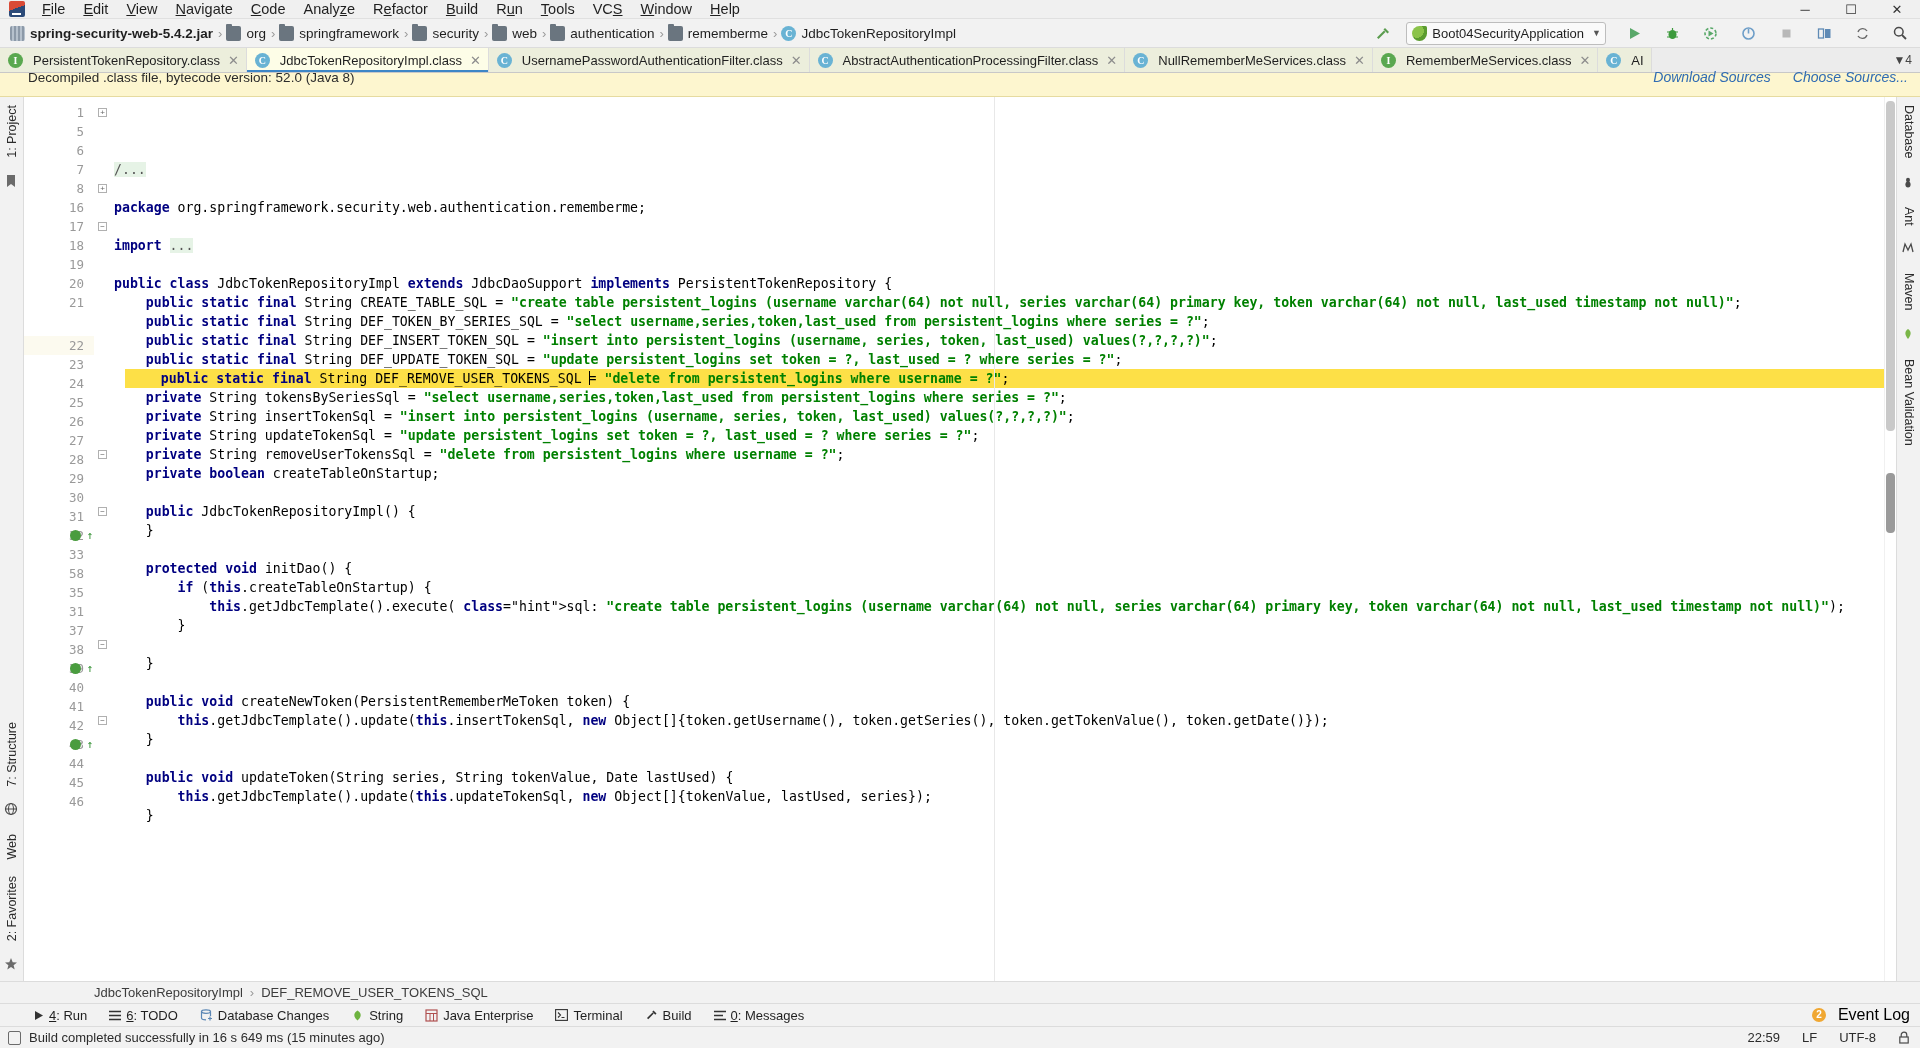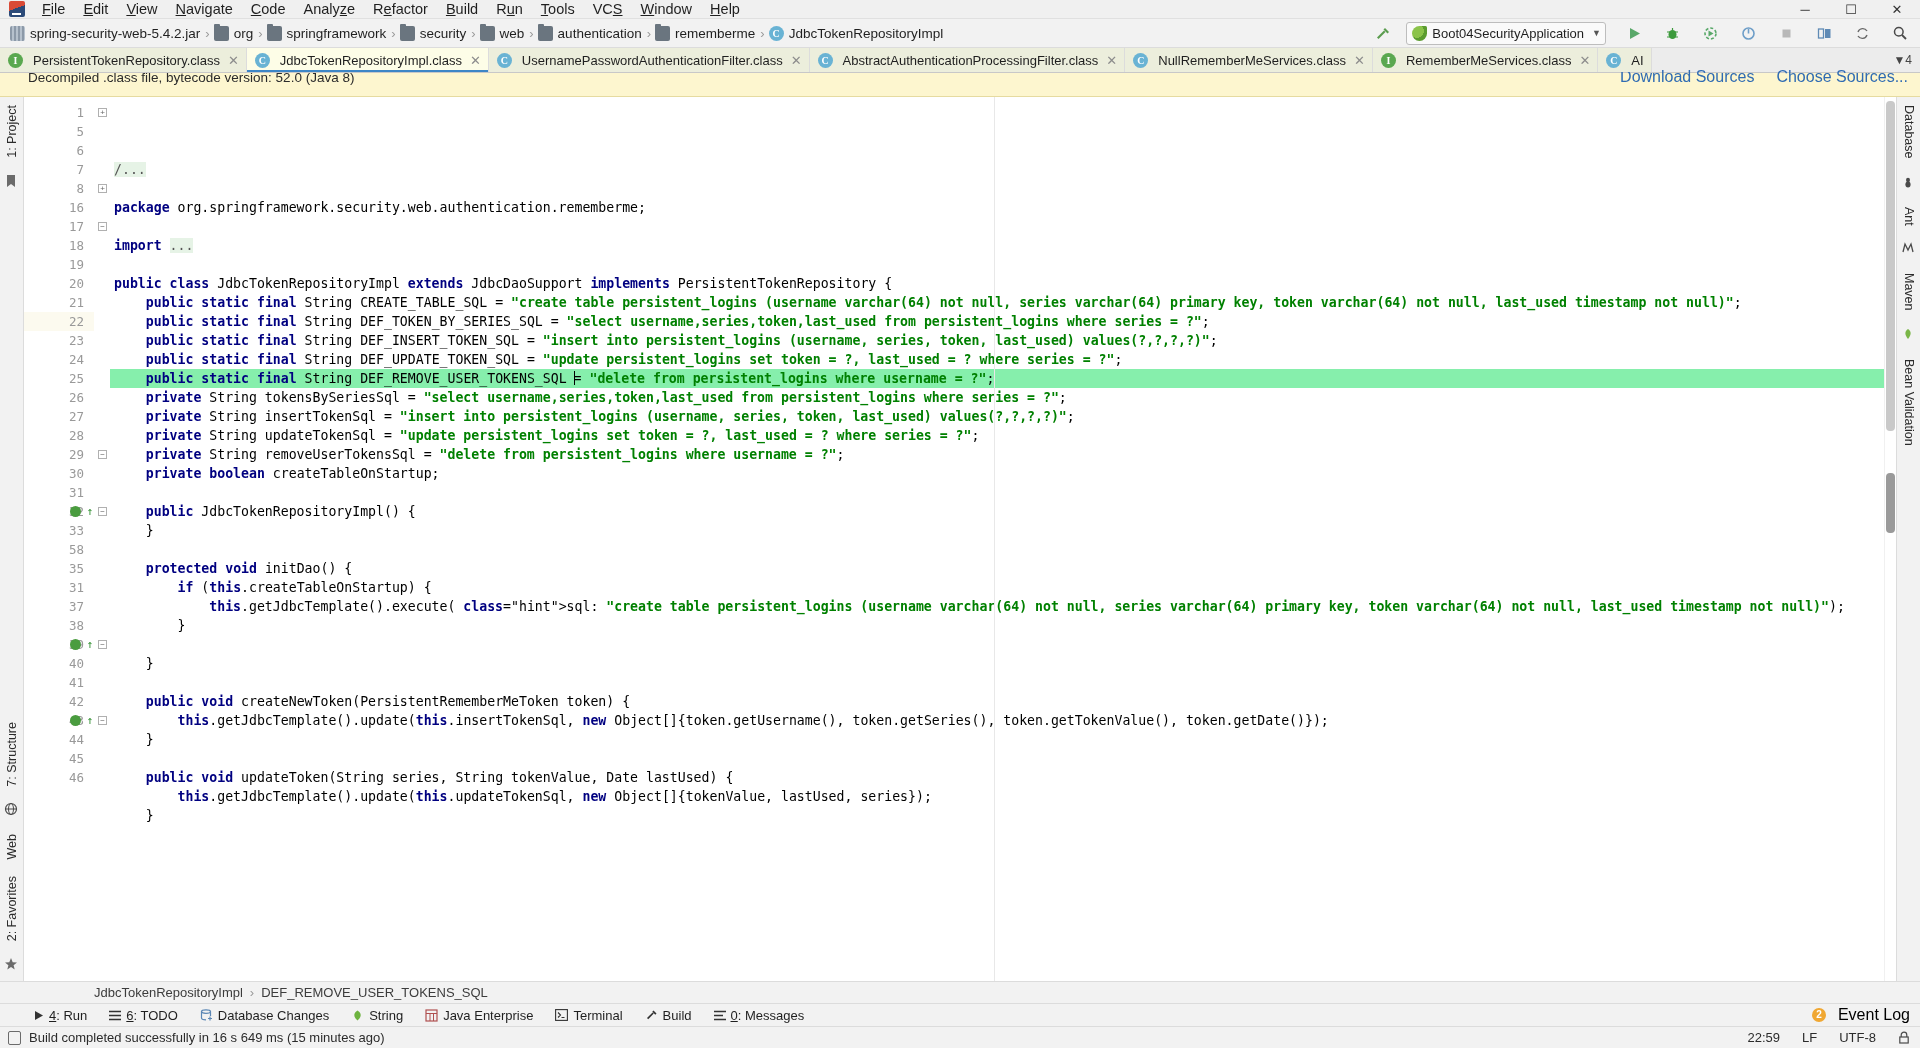--- a/index.html
+++ b/index.html
@@ -44,21 +44,21 @@
   }
 
   
   .navbar {
     height: 29px; background: #f2f2f2; display: flex; align-items: center;
     border-bottom: 1px solid #dcdcdc; flex: none; padding-left: 10px;
   }
   .crumb { display: flex; align-items: center; font-size: 13.5px; color: #1f1f1f;
            white-space: nowrap; }
   .crumb-sep { color: #9a9a9a; margin: 0 4px 0 5px; font-size: 13px; }
-  .crumb.jar { font-weight: normal; }
+  .crumb.jar { font-weight: bold; }
   .ic {
     width: 15px; height: 15px; margin-right: 5px; flex: none;
     display: inline-block; position: relative;
   }
   .ic-jar {
     background: #9aa7b5; border-radius: 2px;
     background-image: repeating-linear-gradient(90deg,#8c99a8 0 2px,#b6c1cd 2px 4px);
   }
   .ic-folder {
     background: #6a757f; border-radius: 1px 2px 2px 2px;
@@ -117,21 +117,21 @@
     background: #ececec; flex: none; font-size: 12px; color: #444;
   }
 
   
   .banner {
     height: 24px; background: #fdf6cf; border-bottom: 1px solid #e6dba0;
     display: flex; align-items: center; padding: 0 12px 15px 28px; flex: none;
     font-size: 13.5px; color: #2b2b2b;
   }
   .banner .links { margin-left: auto; display: flex; gap: 22px; }
-  .banner .links a { color: #2f6bb3; text-decoration: none; font-size: 16px; }
+  .banner .links a { color: #2f6bb3; text-decoration: none; font-size: 14px; font-style: italic; }
 
   
   .body { flex: 1; display: flex; min-height: 0; }
 
   .sidestrip {
     width: 24px; background: #f2f2f2; flex: none;
     display: flex; flex-direction: column; align-items: center;
     border-right: 1px solid #dcdcdc; position: relative;
   }
   .sidestrip.right { border-right: none; border-left: 1px solid #dcdcdc; }
@@ -146,21 +146,21 @@
   
   .editor-wrap { flex: 1; display: flex; min-width: 0; background: #fff; position: relative; }
   .gutter {
     width: 70px; background: #fff; flex: none; padding-top: 6px;
     font-family: "DejaVu Sans Mono", monospace; font-size: 12.5px;
     color: #999; text-align: right; user-select: none; position: relative;
   }
   .gutter .ln {
     height: 19px; line-height: 19px; padding-right: 10px; position: relative;
   }
-  .gutter .ln.hl { background: #fcfaef; }
+  .gutter .ln.hl { background: #fcfaef; margin-top: 24px; }
   .fold {
     position: absolute; right: -12px; top: 5px; width: 9px; height: 9px;
     border: 1px solid #b0b0b0; background: #fff; font-size: 8px; line-height: 7px;
     color: #666; text-align: center;
   }
   .marker {
     position: absolute; left: 46px; top: 4px; width: 11px; height: 11px;
   }
   .mk-bp { background: #4a9c3f; border-radius: 50%; }
   .mk-ov {
@@ -168,21 +168,21 @@
   }
   .mk-at { color: #666; font-size: 11px; line-height: 11px; }
 
   .foldcol { width: 16px; flex: none; background: #fff; padding-top: 6px; position: relative; }
   .code {
     flex: 1; padding: 6px 0 0 0; min-width: 0; overflow: hidden;
     font-family: "DejaVu Sans Mono", monospace; font-size: 13.2px;
     line-height: 19px; color: #000; white-space: pre; position: relative;
   }
   .code .row { height: 19px; padding-left: 4px; }
-  .code .row.hl { background: #86efac; }
+  .code .row.hl { background: #fde047; margin-left: 15px; }
   .kw { color: #000080; font-weight: bold; }
   .str { color: #008000; font-weight: bold; }
   .fold-ph { background: #e6f3e6; color: #555; }
   .caret {
     display: inline-block; width: 1px; height: 14px; background: #000;
     vertical-align: -2px; margin: 0 -1px;
   }
   .rmargin {
     position: absolute; top: 0; bottom: 0; width: 1px; background: #e8e8e8;
   }

